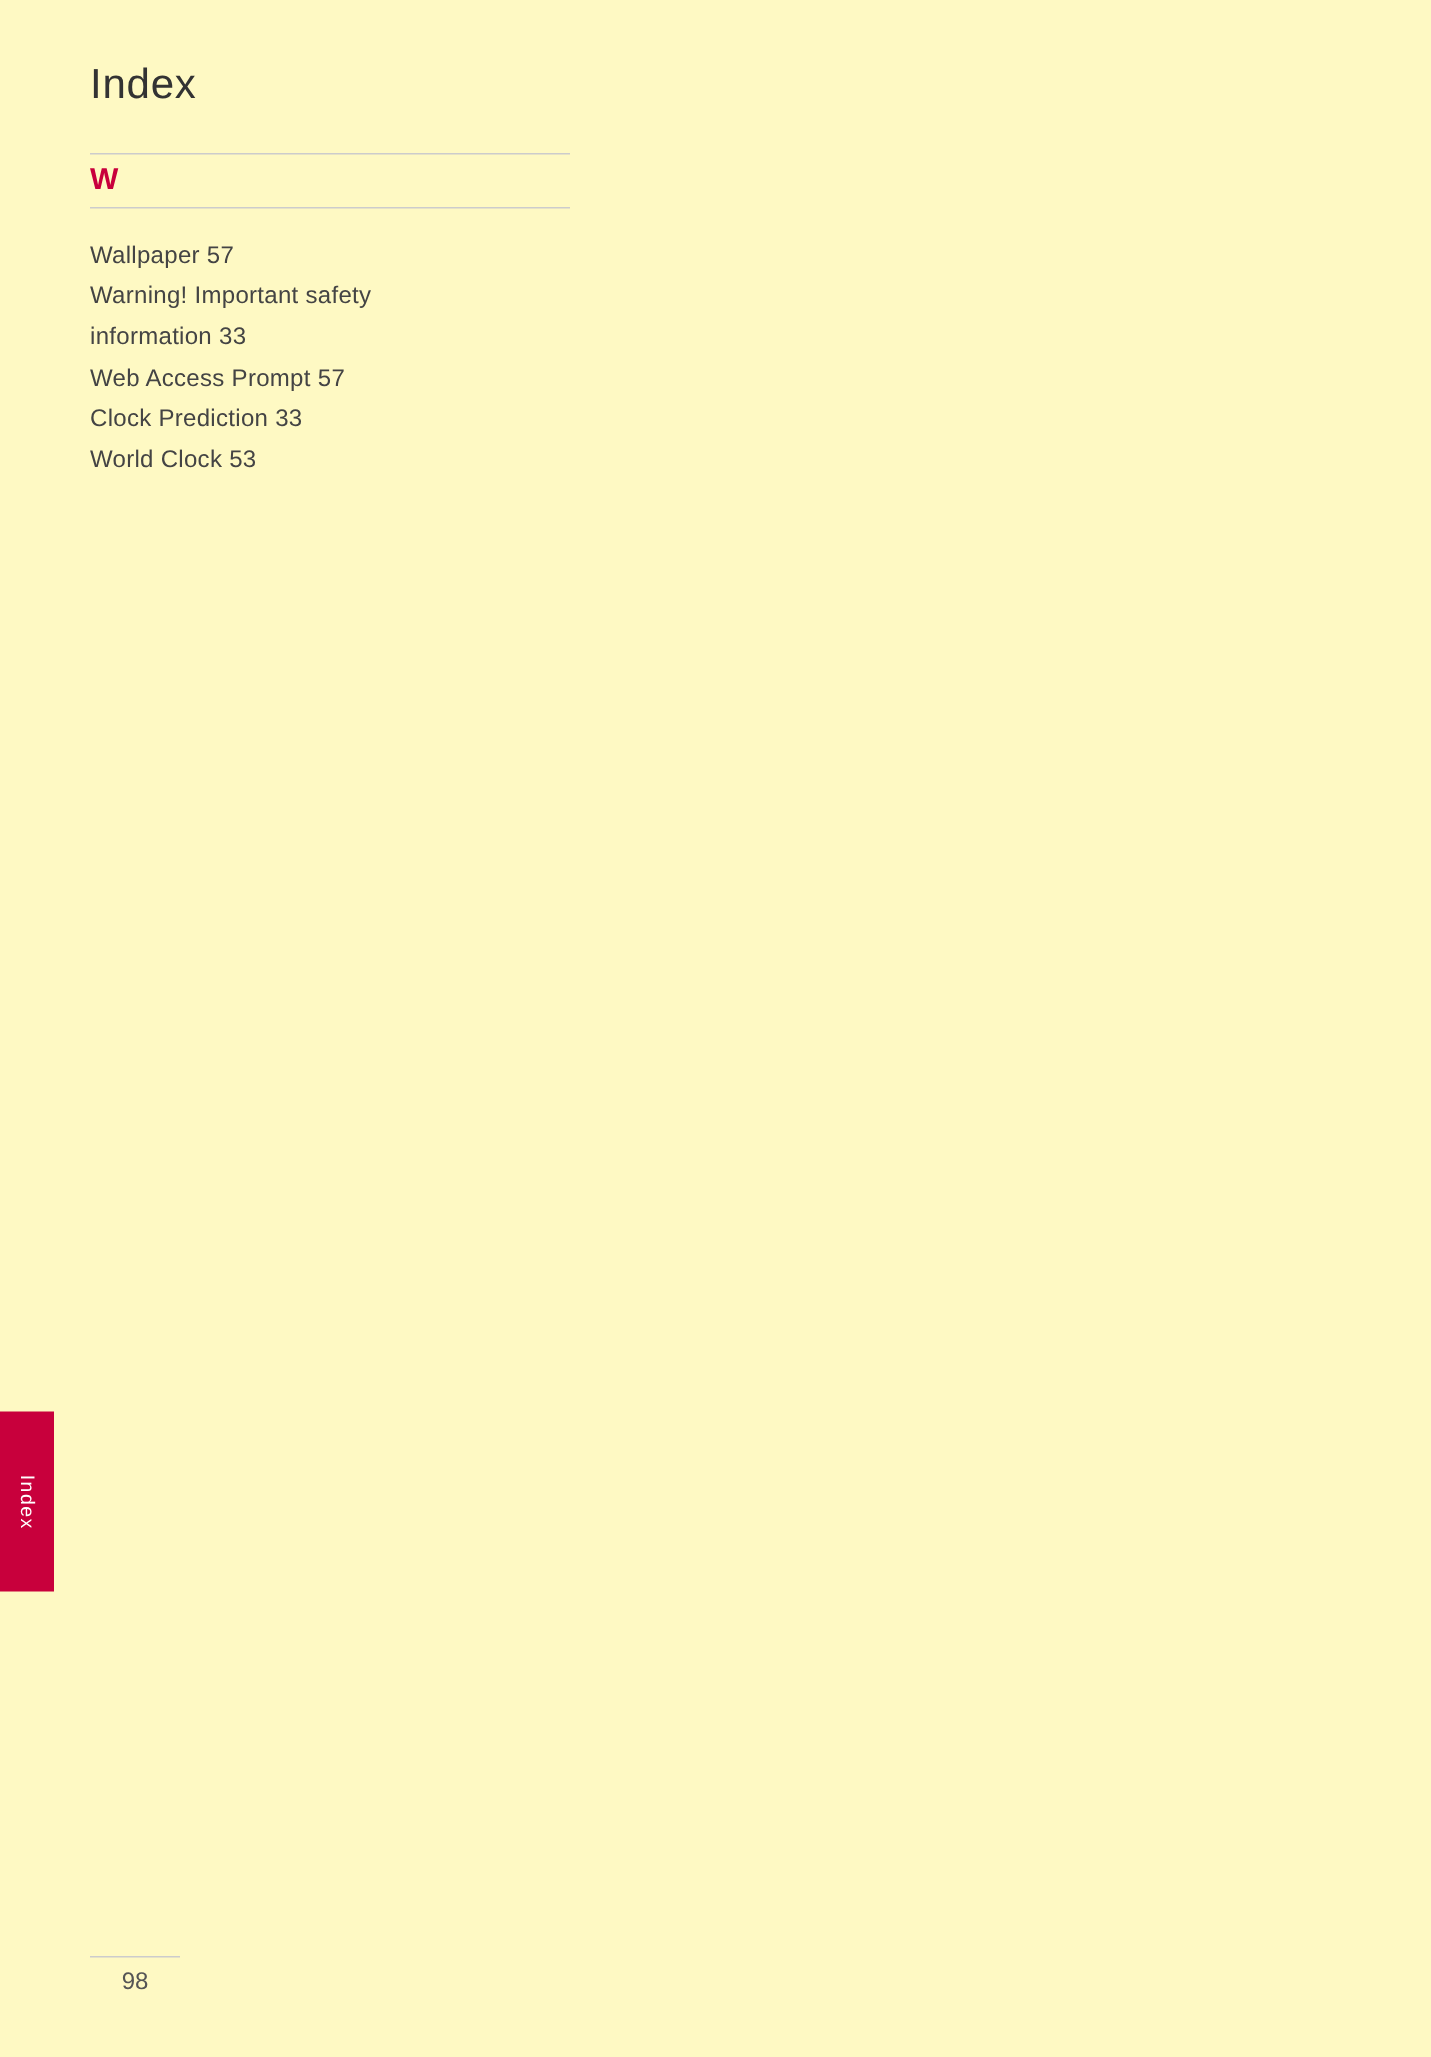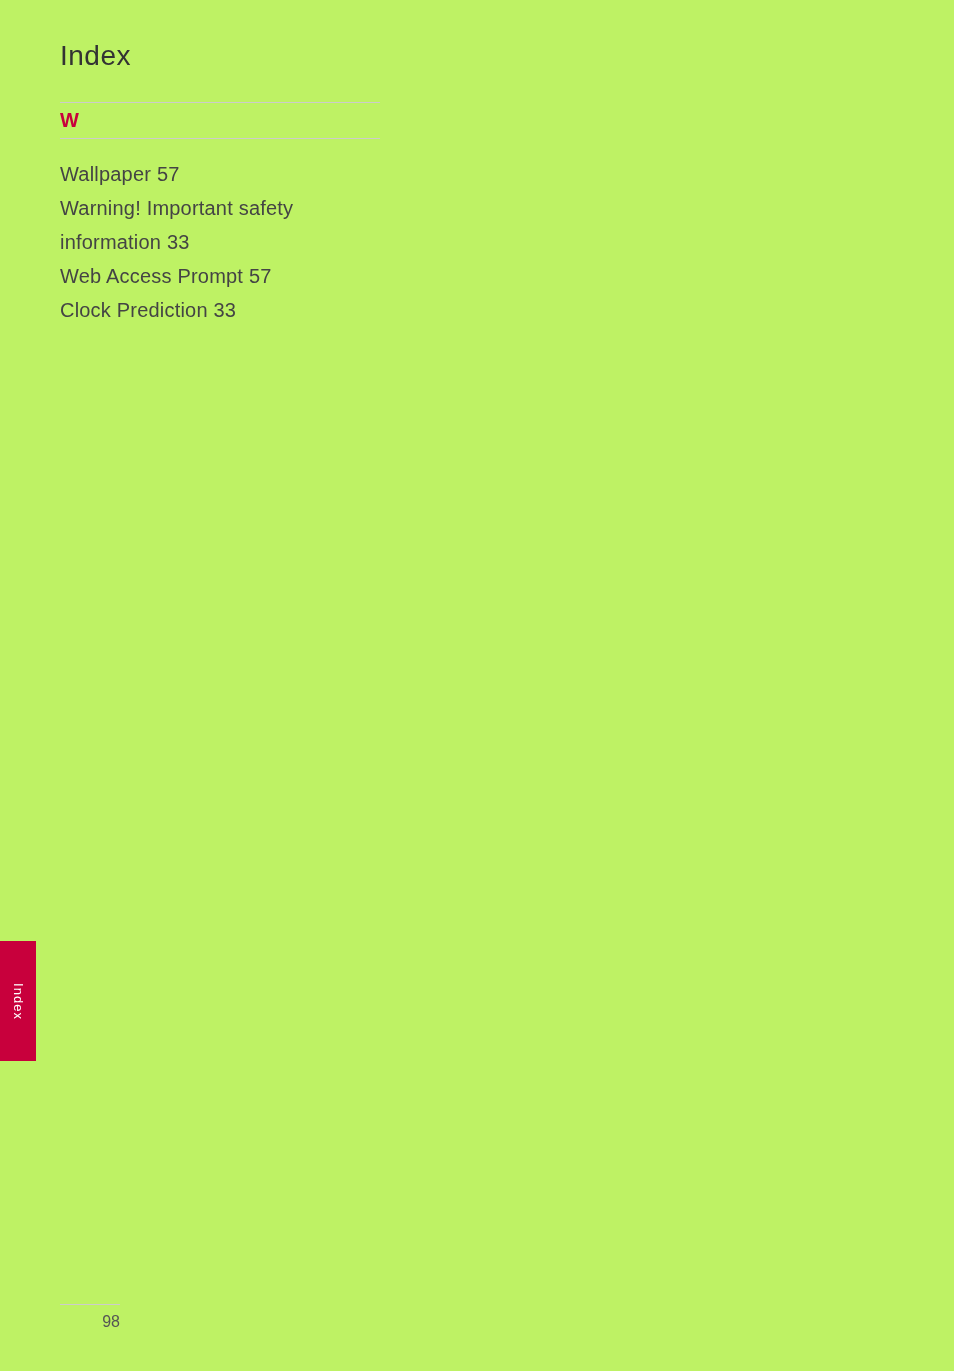--- a/index.html
+++ b/index.html
@@ -12,21 +12,21 @@
       width: 954px;
       min-height: 1371px;
       background: #ffffff;
       font-family: Arial, Helvetica, sans-serif;
       position: relative;
     }
 
     .page-container {
       width: 954px;
       min-height: 1371px;
-      background: #bef264;
+      background: #fef9c3;
       position: relative;
       padding: 40px 56px 60px 60px;
     }
 
     .page-title {
       font-size: 28px;
       font-weight: 300;
       color: #333333;
       margin-bottom: 30px;
       letter-spacing: 0.5px;
@@ -52,21 +52,21 @@
       color: #c8003c;
       letter-spacing: 0.5px;
     }
 
     .index-list {
       margin-left: 0;
       margin-top: 0;
     }
 
     .index-item {
-      font-size: 20px;
+      font-size: 16px;
       color: #444444;
       font-weight: 300;
       line-height: 1.7;
       letter-spacing: 0.2px;
     }
 
     .index-item .page-number {
       color: #444444;
       font-weight: 300;
     }
@@ -95,21 +95,21 @@
       text-transform: none;
     }
 
     
     .bottom-area {
       position: absolute;
       bottom: 40px;
       left: 60px;
       display: flex;
       flex-direction: column;
-      align-items: flex-end;
+      align-items: center;
     }
 
     .bottom-divider {
       border: none;
       border-top: 1.5px solid #cccccc;
       width: 60px;
       margin-bottom: 8px;
     }
 
     .page-number-bottom {
@@ -146,20 +146,23 @@
       </div>
 
       <div class="index-item">
         <span>Web Access Prompt</span>&nbsp;<span class="page-number">57</span>
       </div>
 
       <div class="index-item">
         <span>Clock Prediction</span>&nbsp;<span class="page-number">33</span>
       </div>
 
+      <div class="index-item">
+        <span>World Clock</span>&nbsp;<span class="page-number">53</span>
+      </div>
     </div>
   </div>
 
   <div class="side-tab">
     <span class="side-tab-label">Index</span>
   </div>
 
   <div class="bottom-area">
     <hr class="bottom-divider">
     <span class="page-number-bottom">98</span>

